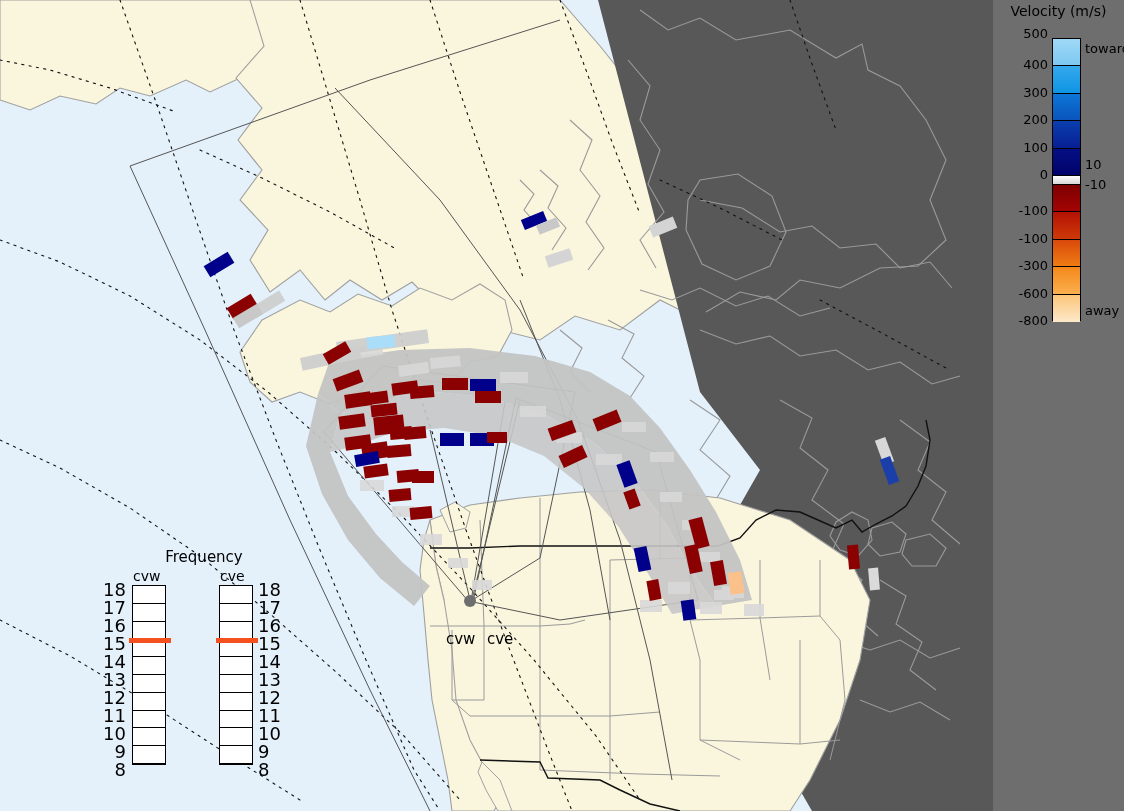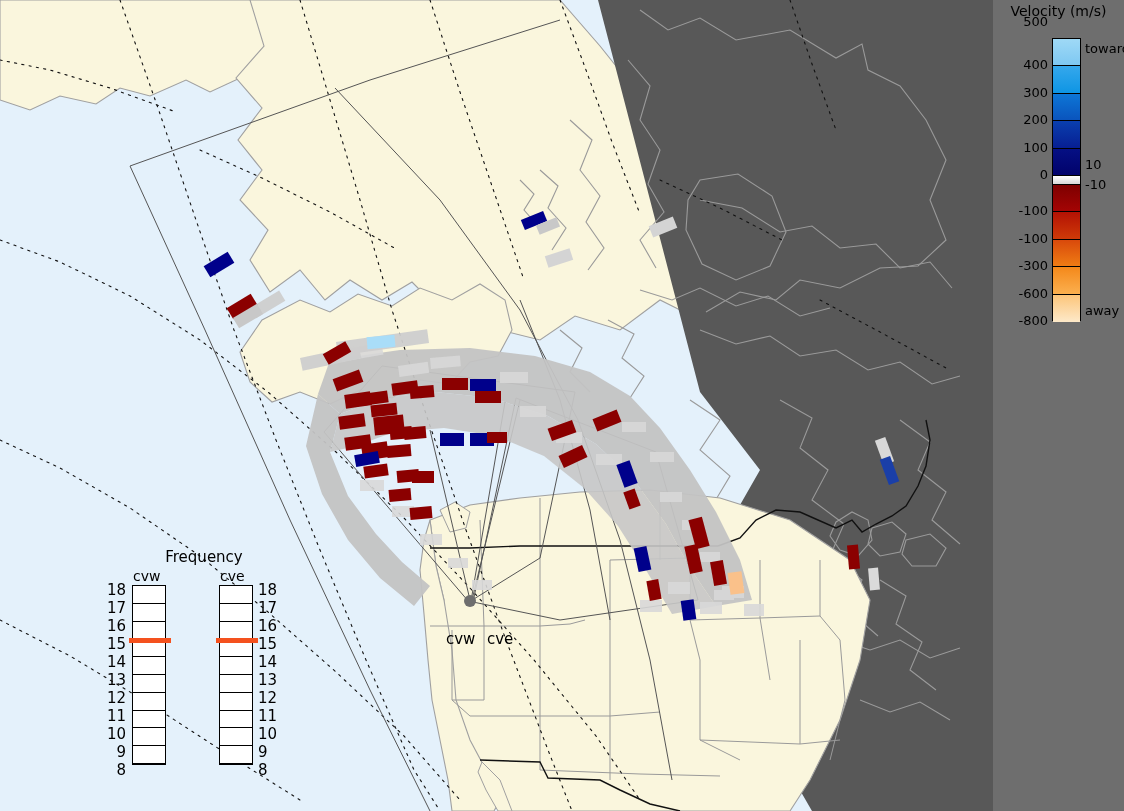--- a/index.html
+++ b/index.html
@@ -25,21 +25,21 @@
   .cbright{position:absolute;left:92px;color:#000;font-size:13px;white-space:nowrap;}
 
   
   #freqbox{position:absolute;left:102px;top:548px;width:240px;height:235px;}
   #freqtitle{position:absolute;left:22px;top:0px;width:160px;text-align:center;color:#000;font-size:15px;}
   .fcolhdr{position:absolute;top:20px;color:#000;font-size:14px;}
   .fbar{position:absolute;top:37px;width:34px;height:180px;border:1px solid #000;background:#fff;box-sizing:border-box;}
   .fcell{height:10%;border-bottom:1px solid #000;box-sizing:border-box;position:relative;}
   .fcell:last-child{border-bottom:none;}
   .fmark{position:absolute;left:-4px;width:42px;height:5px;background:#f4511e;}
-  .flabels{position:absolute;top:33px;color:#000;font-size:15px;line-height:18px;text-align:right;}
+  .flabels{position:absolute;top:33px;color:#000;font-size:18px;line-height:18px;text-align:right;}
   .flabels div{height:18px;}
 
   
   .sitelabel{position:absolute;color:#000;font-size:15px;}
 </style>
 </head>
 <body>
 
 <div id="root">
 
@@ -367,21 +367,21 @@
         <div class="cbseg" style="height: 27.4px; background: linear-gradient(rgb(10, 63, 174), rgb(7, 31, 147));"></div>
         <div class="cbseg" style="height: 27.4px; background: linear-gradient(rgb(5, 15, 132), rgb(1, 2, 107));"></div>
         <div class="cbseg" style="height: 9px; background: linear-gradient(rgb(255, 255, 255), rgb(216, 216, 216));"></div>
         <div class="cbseg" style="height: 27.4px; background: linear-gradient(rgb(126, 0, 0), rgb(164, 4, 4));"></div>
         <div class="cbseg" style="height: 27.4px; background: linear-gradient(rgb(179, 18, 4), rgb(207, 58, 8));"></div>
         <div class="cbseg" style="height: 27.4px; background: linear-gradient(rgb(217, 73, 11), rgb(239, 124, 20));"></div>
         <div class="cbseg" style="height: 27.4px; background: linear-gradient(rgb(244, 136, 26), rgb(251, 176, 79));"></div>
         <div class="cbseg" style="height: 27.4px; background: linear-gradient(rgb(252, 197, 122), rgb(253, 233, 201));"></div>
       </div>
     <div id="cbticks">
-        <div class="cbtick" style="top: 14px;">500</div>
+        <div class="cbtick" style="top: 26px;">500</div>
         <div class="cbtick" style="top: 57.4px;">400</div>
         <div class="cbtick" style="top: 84.8px;">300</div>
         <div class="cbtick" style="top: 112.2px;">200</div>
         <div class="cbtick" style="top: 139.6px;">100</div>
         <div class="cbtick" style="top: 167px;">0</div>
         <div class="cbtick" style="top: 203.4px;">-100</div>
         <div class="cbtick" style="top: 230.8px;">-100</div>
         <div class="cbtick" style="top: 258.2px;">-300</div>
         <div class="cbtick" style="top: 285.6px;">-600</div>
         <div class="cbtick" style="top: 313px;">-800</div>

